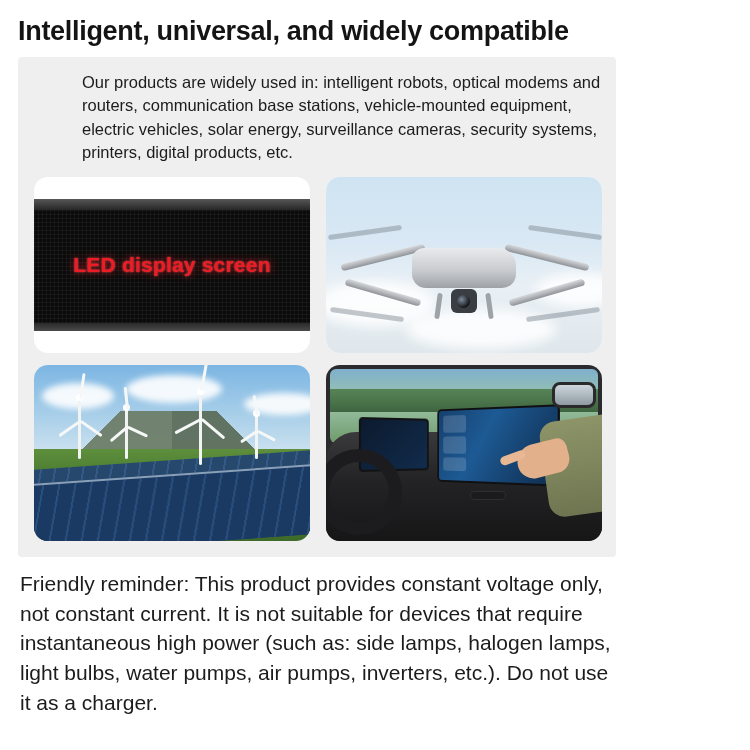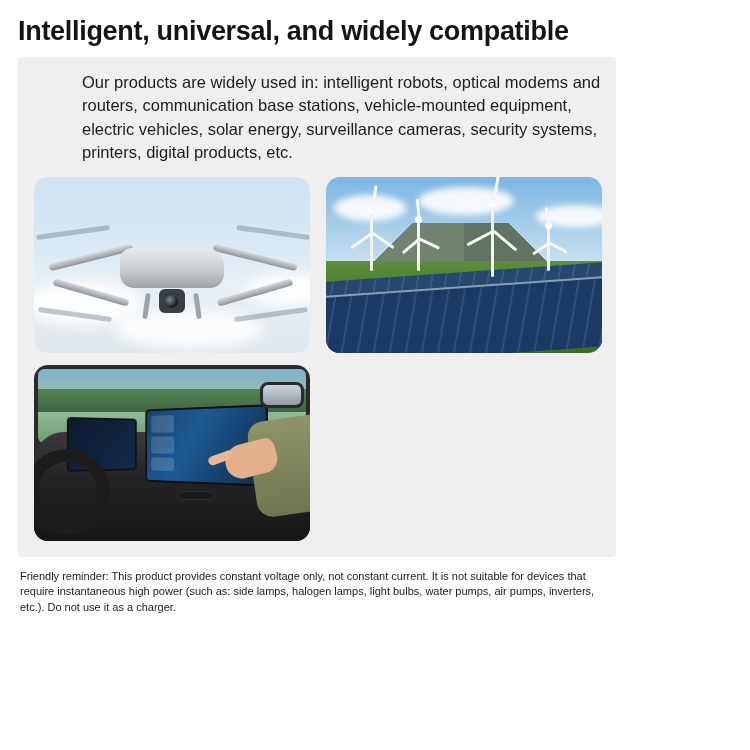--- a/index.html
+++ b/index.html
@@ -278,39 +278,45 @@
   }
   .mirror {
     position: absolute; right: 6px; top: 10%;
     width: 44px; height: 26px;
     background: linear-gradient(180deg,#cdd6dc,#8f9aa2);
     border-radius: 8px;
     border: 3px solid #2a2a2c;
   }
 
   .footer {
-    font-size: 11px;
+    font-size: 21px;
     line-height: 1.42;
     color: #1c1c1c;
     padding: 12px 20px 10px 20px;
   }
 </style>
 </head>
 <body>
 
 <div class="page">
 
   <div class="headline">Intelligent, universal, and widely compatible</div>
 
   <div class="card">
 
     <div class="intro">Our products are widely used in: intelligent robots, optical modems and routers, communication base stations, vehicle-mounted equipment, electric vehicles, solar energy, surveillance cameras, security systems, printers, digital products, etc.</div>
 
     <div class="grid">
 
+      <div class="tile led-wrap">
+        <div class="led-panel">
+          <div class="led-dots"></div>
+          <div class="led-text">LED display screen</div>
+        </div>
+      </div>
 
       <div class="tile">
         <div class="drone-sky"></div>
         <div class="cloud c1"></div>
         <div class="cloud c2"></div>
         <div class="cloud c3"></div>
         <div class="prop p1"></div>
         <div class="prop p2"></div>
         <div class="prop p3"></div>
         <div class="prop p4"></div>

